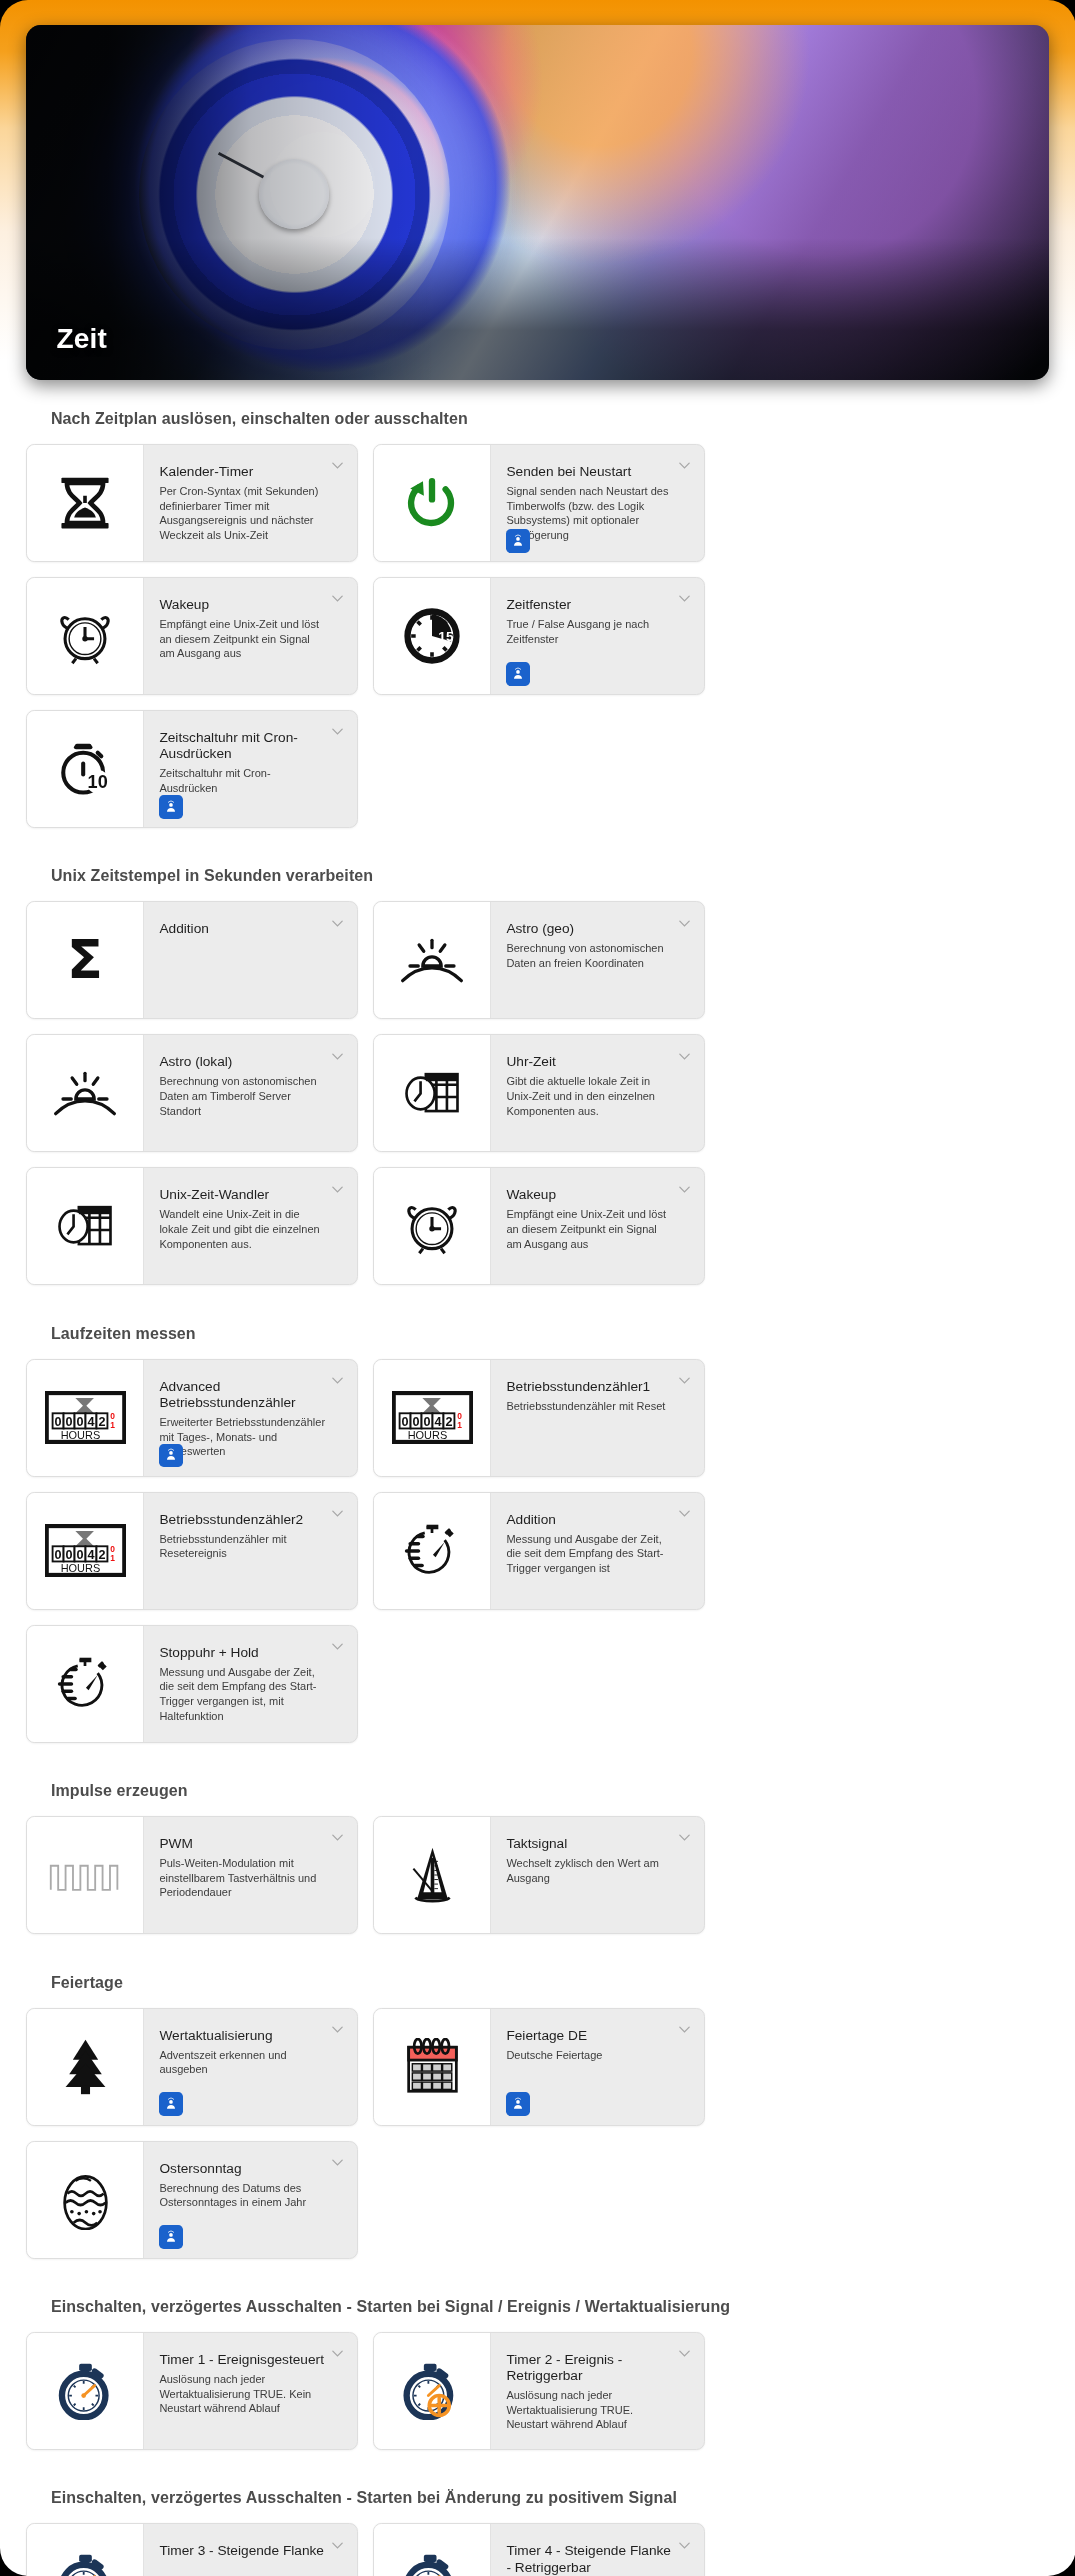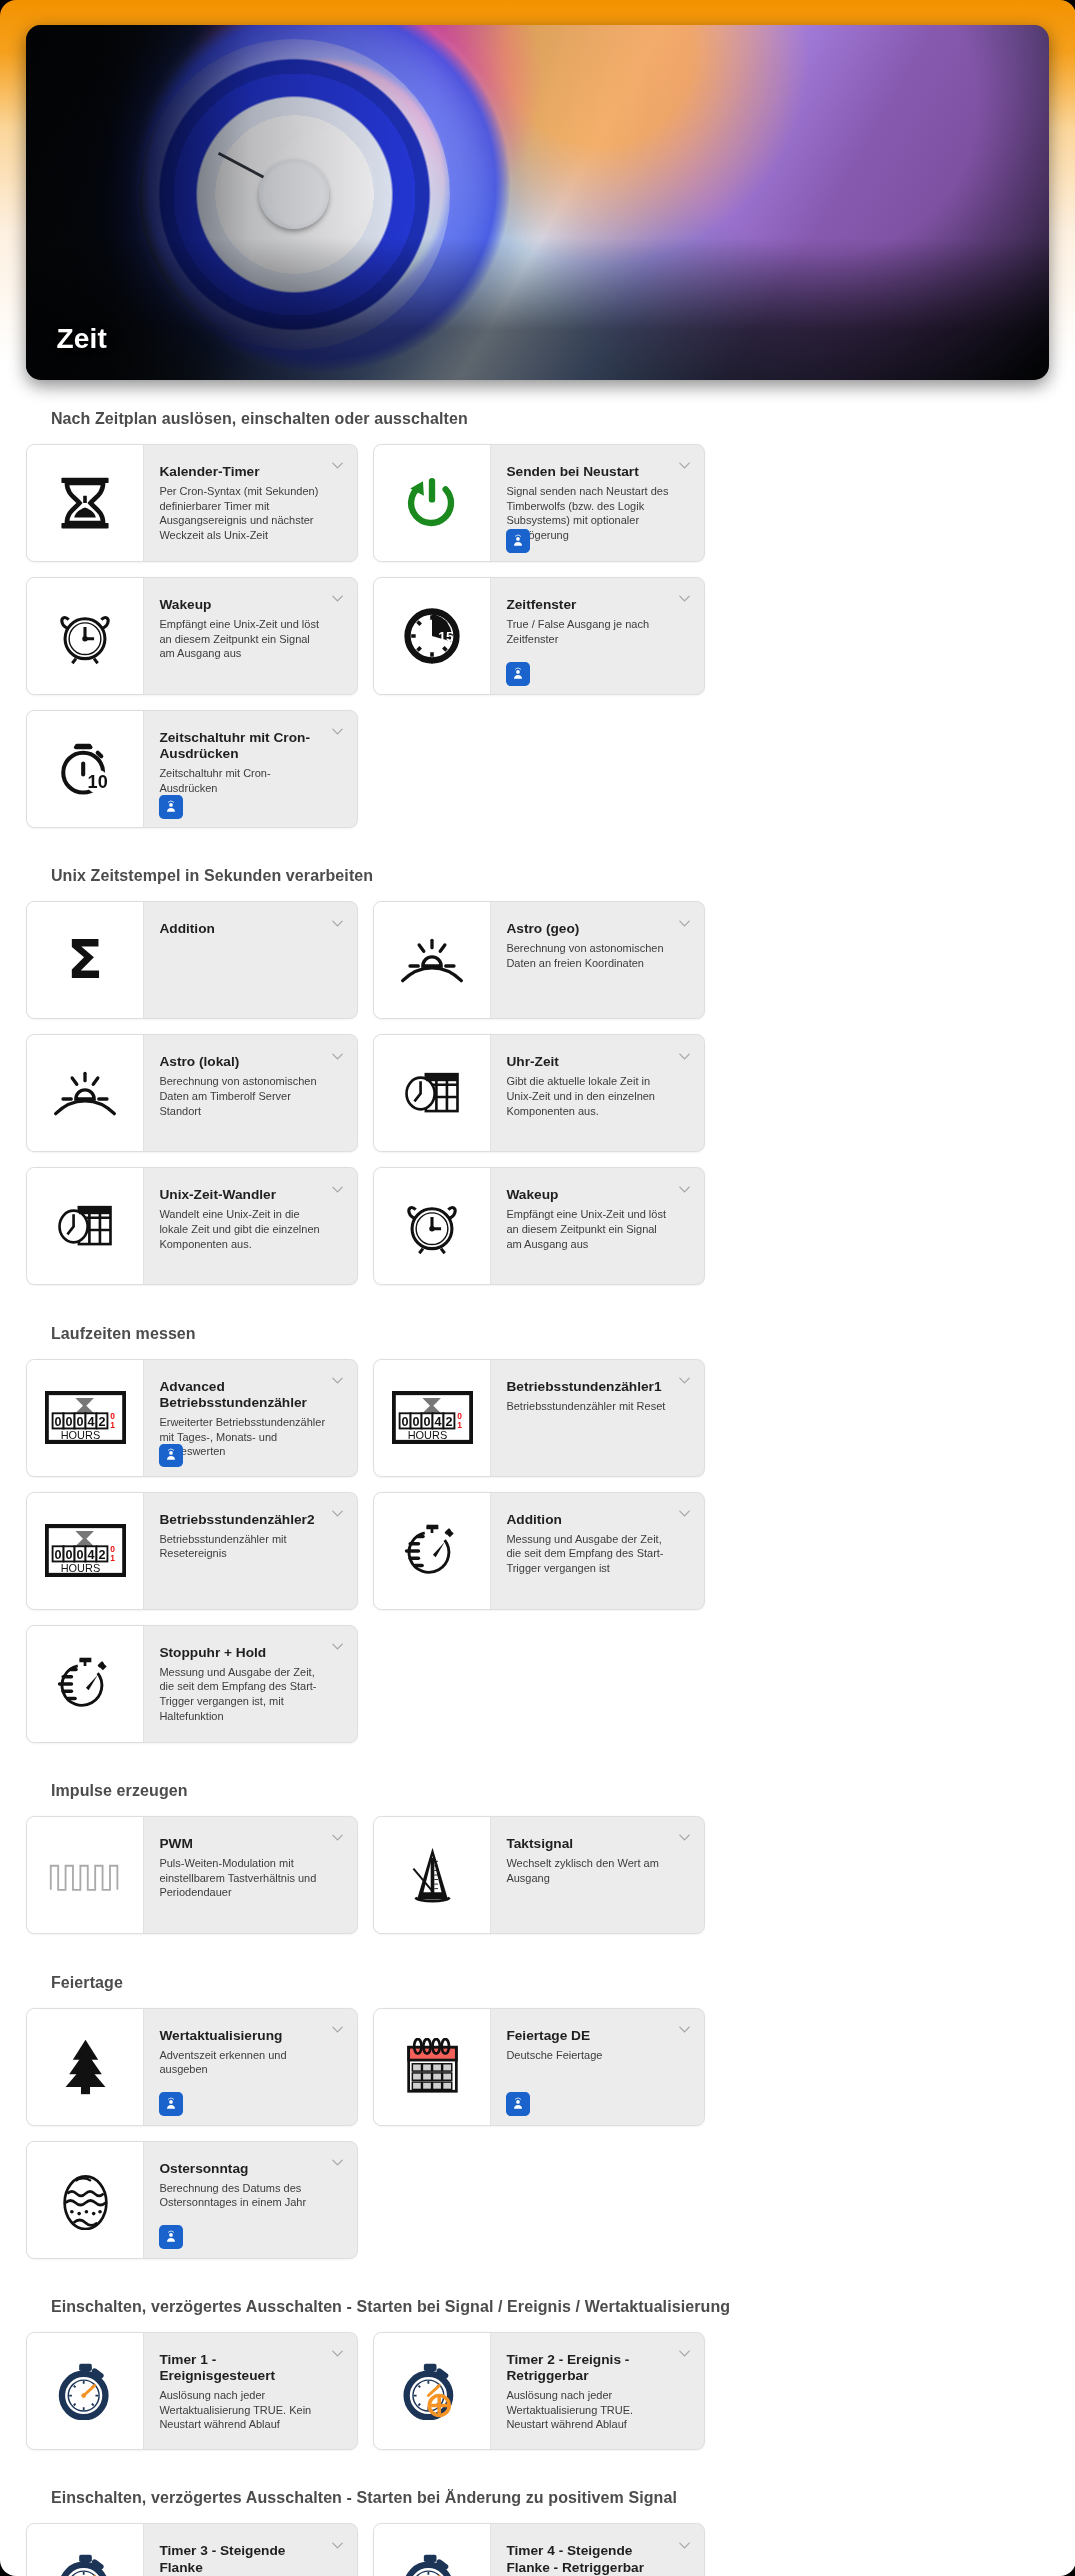--- a/index.html
+++ b/index.html
@@ -8,21 +8,21 @@
     height: 2576px;
     font-family: "Liberation Sans", sans-serif;
     background: #000;
   }
   #page {
     position: relative;
     width: 1076px;
     height: 2576px;
     background: linear-gradient(180deg, #f39200 0%, #f5a01c 2%, #fbd69a 5%, #fdf0e0 9%, #ffffff 14%, #ffffff 92%, #ffffff 100%);
     overflow: hidden;
-    border-radius: 16px;
+    border-radius: 28px;
   }
   
   .hero {
     position: absolute;
     left: 26.4px;
     top: 24.5px;
     width: 1023px;
     height: 355px;
     border-radius: 15px;
     overflow: hidden;
@@ -125,21 +125,21 @@
     justify-content: center;
   }
   .card-icon svg { display: block; }
   .card-body {
     position: relative;
     flex: 1 1 auto;
     padding: 19px 32px 11.3px 15px;
   }
   .card-name {
     font-size: 13.7px;
-    font-weight: 700;
+    font-weight: 400;
     color: #1f1f1f;
     line-height: 1.18;
     margin-bottom: 3.8px;
   }
   .card-desc {
     font-size: 11px;
     line-height: 1.33;
     color: #3c3c3c;
   }
   .chev {

